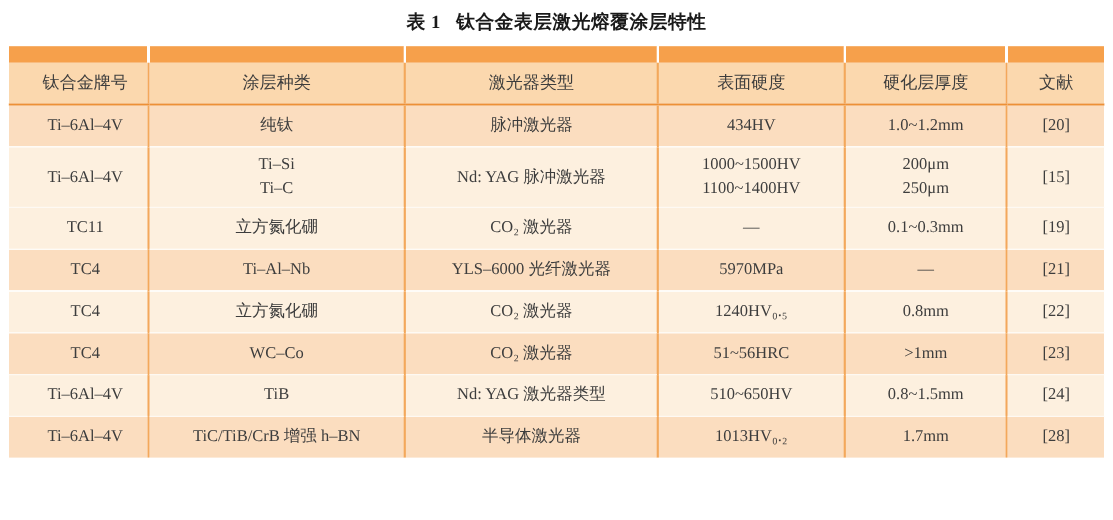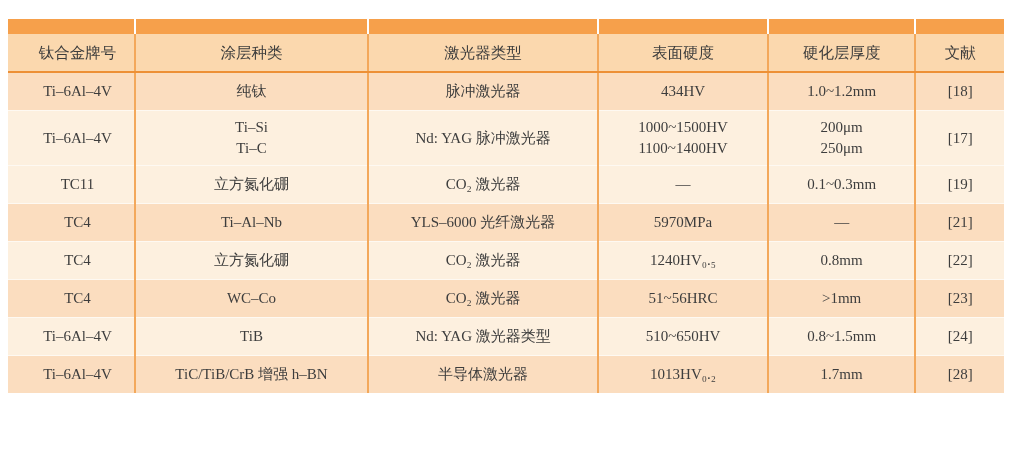--- a/index.html
+++ b/index.html
@@ -66,20 +66,23 @@
   }
   tr.row-odd td  { background: #FBDDBF; border-top: 1px solid #FEF9F2; }
   tr.row-even td { background: #FDF0DF; border-top: 1px solid #FEF9F2; }
   tr.h33 td { height: 33px; }
   tr.h50 td { height: 50px; }
 </style>
 </head>
 <body>
 
 <div class="titles">
+  <div class="title-zh">
+    <span class="t-label">表 1</span><span>钛合金表层激光熔覆涂层特性</span>
+  </div>
 </div>
 
 <div class="table-wrap">
   <table class="data-table">
     <colgroup>
       <col style="width:12.75%">
       <col style="width:23.4%">
       <col style="width:23.1%">
       <col style="width:17.05%">
       <col style="width:14.8%">
@@ -102,32 +105,32 @@
         <td>硬化层厚度</td>
         <td>文献</td>
       </tr>
 
       <tr class="row-odd h33">
         <td>Ti–6Al–4V</td>
         <td>纯钛</td>
         <td>脉冲激光器</td>
         <td>434HV</td>
         <td>1.0~1.2mm</td>
-        <td>[18]</td>
+        <td>[20]</td>
       </tr>
       <tr class="row-even h50">
         <td>Ti–6Al–4V</td>
         <td>Ti–Si
 Ti–C</td>
         <td>Nd: YAG 脉冲激光器</td>
         <td>1000~1500HV
 1100~1400HV</td>
         <td>200μm
 250μm</td>
-        <td>[17]</td>
+        <td>[15]</td>
       </tr>
       <tr class="row-even h33">
         <td>TC11</td>
         <td>立方氮化硼</td>
         <td>CO₂ 激光器</td>
         <td>—</td>
         <td>0.1~0.3mm</td>
         <td>[19]</td>
       </tr>
       <tr class="row-odd h33">

